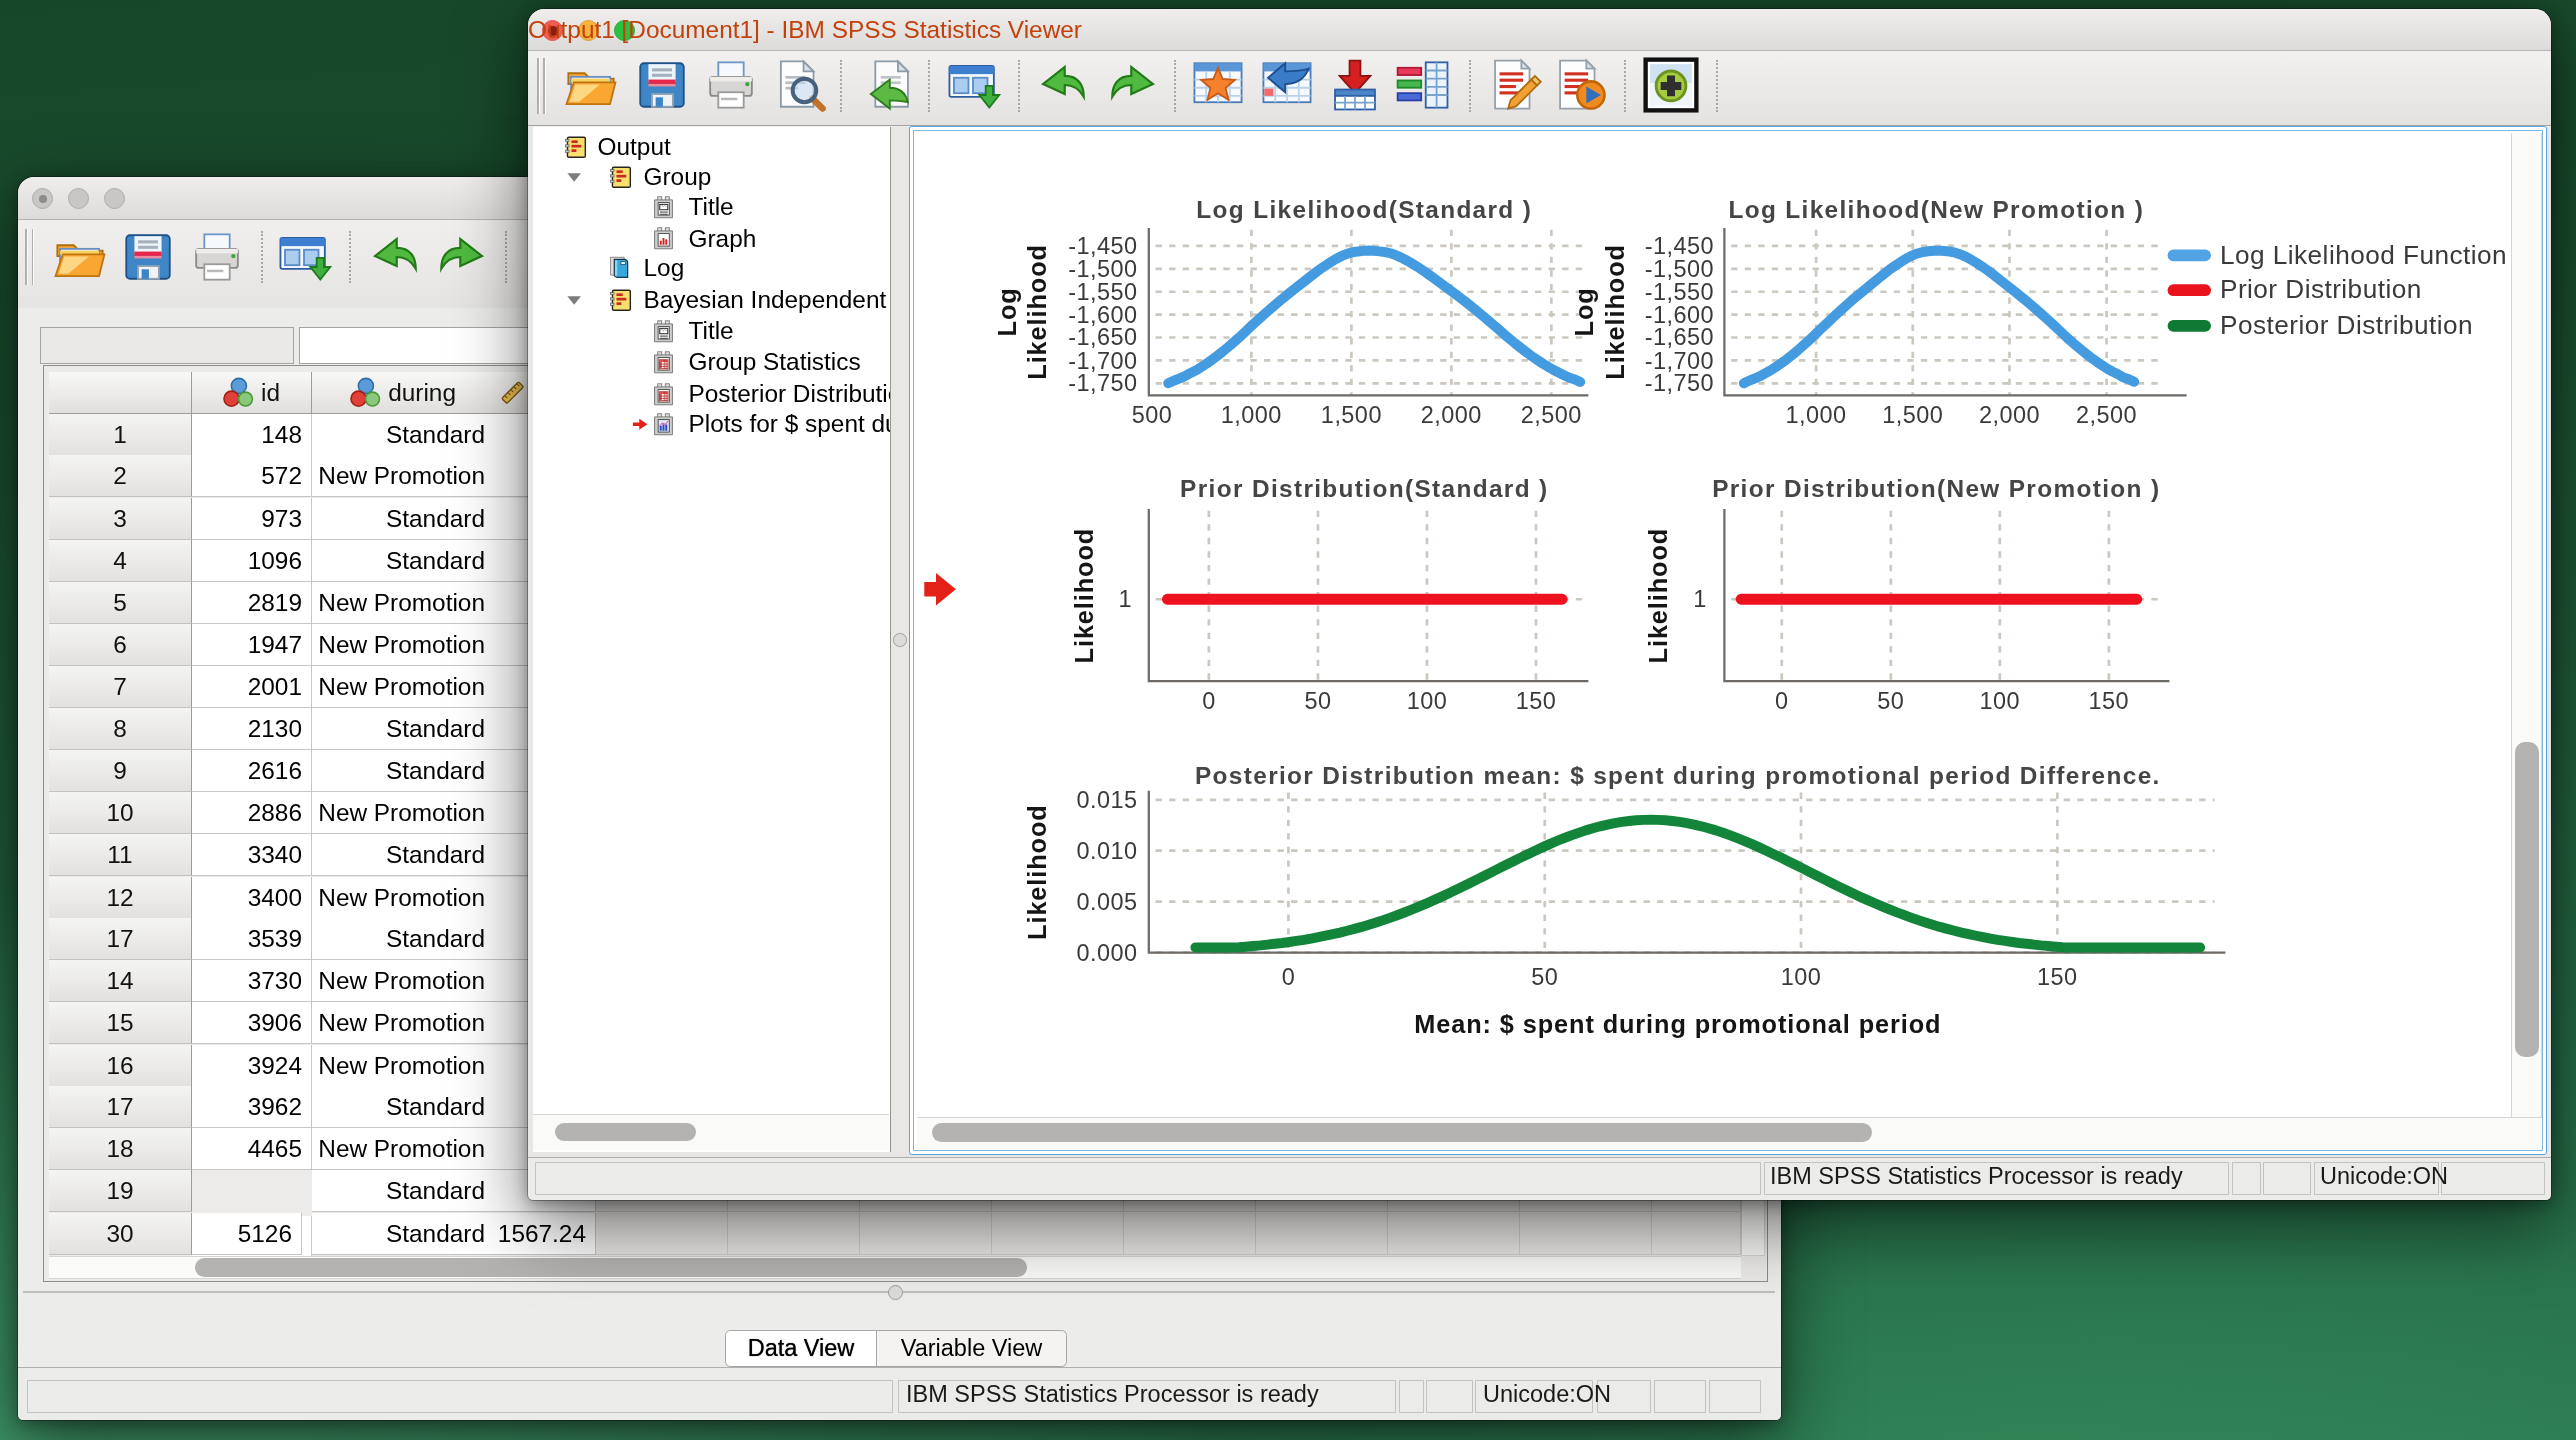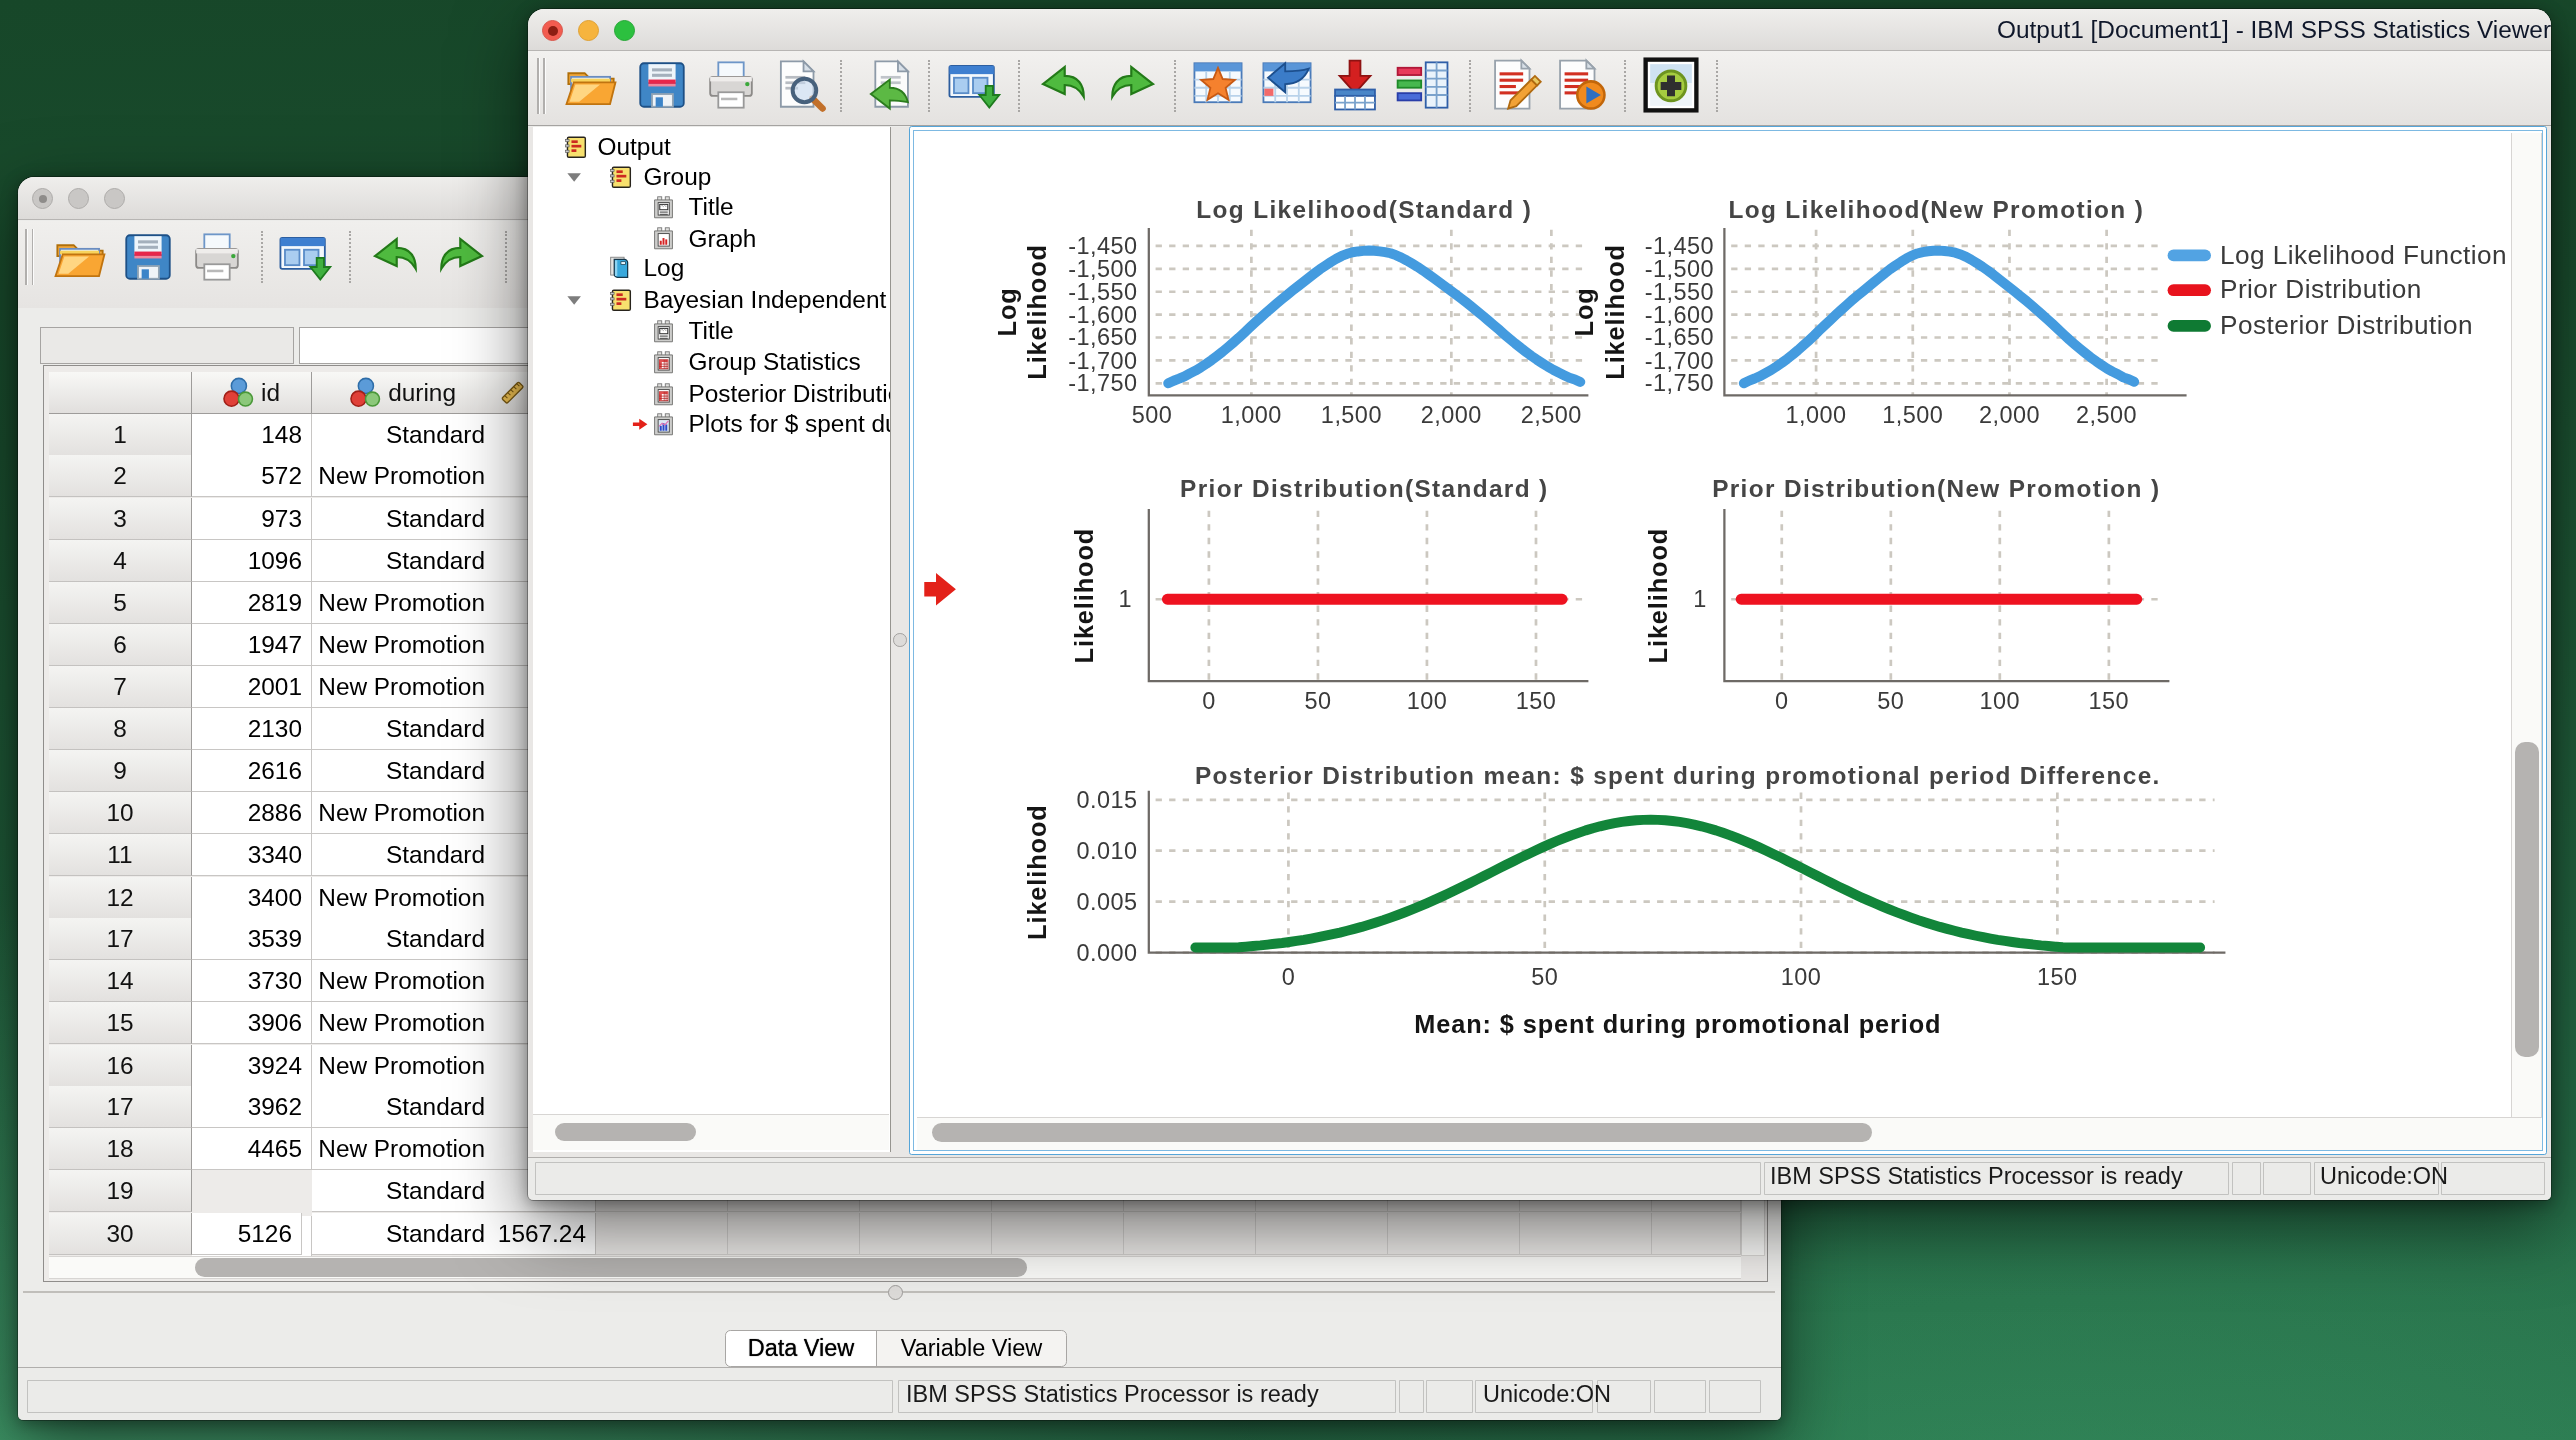--- a/index.html
+++ b/index.html
@@ -398,21 +398,21 @@
     <div class="ab stxt" style="left:888px;bottom:11.8px">IBM SPSS Statistics Processor is ready</div>
     <div class="ab stxt" style="left:1465px;bottom:11.8px">Unicode:ON</div>
   </div>
 <div class="win" style="left:528px;top:9px;width:2023px;height:1191px">
     <div class="tbar" style="height:42px"></div>
     <div class="light" style="left:13.6px;background:#f25c50;border:0.9px solid #d8574c">
       <div style="position:absolute;left:5.4px;top:5.4px;width:10px;height:10px;border-radius:50%;background:#8c1d12"></div>
     </div>
     <div class="light" style="left:50px;background:#f6b43e;border:0.9px solid #dfa134"></div>
     <div class="light" style="left:86px;background:#2cc03f;border:0.9px solid #27a737"></div>
-    <div class="ab" style="left:0;right:0;top:7.2px;text-align:right;font-size:24.4px;color:#0f172a">Output1 [Document1] - IBM SPSS Statistics Viewer</div>
+    <div class="ab" style="left:0;right:0;top:7.2px;text-align:left;font-size:24.4px;color:#c2410c">Output1 [Document1] - IBM SPSS Statistics Viewer</div>
     <div class="toolbar" style="top:42px;height:75px"></div>
     <div class="grip" style="left:9px;top:49px;height:56px"></div>
     <div class="grip" style="left:15.4px;top:49px;height:56px"></div>
     <div class="ab" style="left:34px;top:47px;"><svg width="58" height="58" viewBox="0 0 32 32">
         <path d="M3.5 9.5h9l3 3h13v3h-25z" fill="#f5a93a" stroke="#b06f0a"></path>
         <rect x="5" y="11.5" width="21.5" height="11.5" fill="#e7f0f9" stroke="#6a8cc0"></rect>
         <rect x="5" y="12.5" width="21.5" height="2" fill="#f8d35c"></rect>
         <path d="M2.5 26.5 L6.5 14.5 H29.5 L26.5 26.5 Z" fill="#f9a633" stroke="#c07410"></path>
         <path d="M4.2 25.2 L7.4 15.7 H21 L9.5 25.2 Z" fill="#ffd887" opacity="0.95"></path>
       </svg></div>

